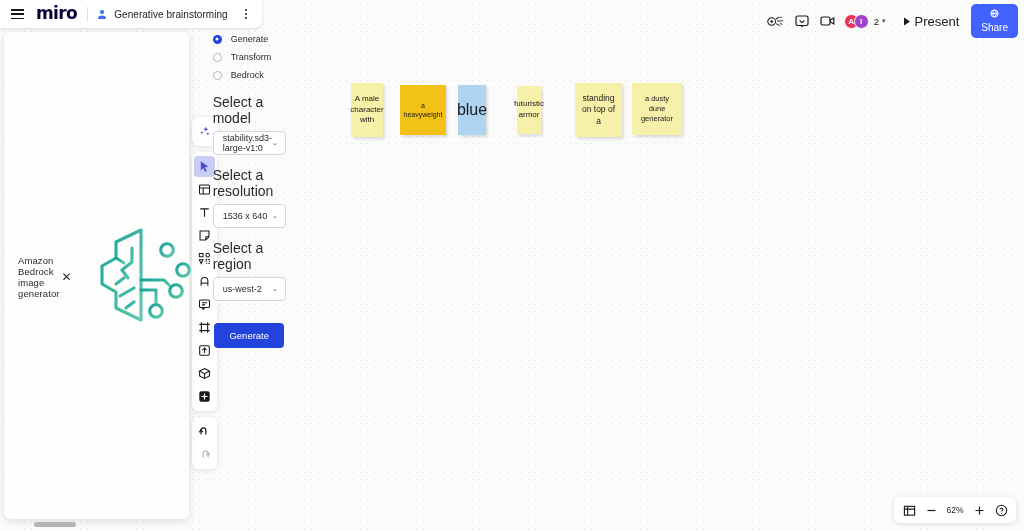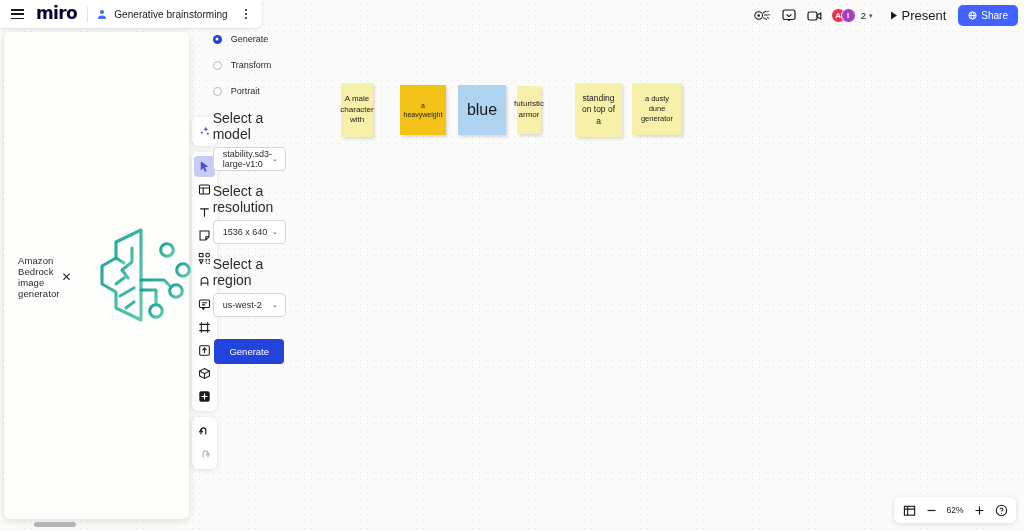--- a/index.html
+++ b/index.html
@@ -74,21 +74,21 @@
   .avatar-caret { margin-left:3px; font-size:7px; color:#505050;}
   .present-btn {
     display:flex; align-items:center; gap:4px;
     font-size:13px; color:#1a1a1a; padding:4px 8px; margin-left:9px;
     border-radius:4px; cursor:pointer; white-space:nowrap;
   }
   .share-btn {
     display:flex; align-items:center; gap:4px;
     background:#4262ff; color:#fff; font-size:10px;
     padding:5px 10px; border-radius:5px; margin-left:4px;
-    cursor:pointer; white-space:nowrap;
+    cursor:pointer; white-space:nowrap;flex-direction:column;
   }
 
   
   #panel {
     position: absolute; left: 4px; top: 32px;
     width: 185px; height: 487px;
     background: #fdfdfb;
     border-radius: 6px;
     box-shadow: 0 2px 9px rgba(0,0,0,0.12);
     z-index: 30;
@@ -97,21 +97,21 @@
   .panel-head {
     display:flex; align-items:center; justify-content:space-between;
     padding: 11px 12px 8px 14px;
   }
   .panel-title { font-size:9.5px; color:#2b2b2b; letter-spacing:0.1px;}
   .panel-close { font-size:12px; color:#2b2b2b; cursor:pointer; line-height:1; padding:2px;}
   .panel-illus { display:flex; align-items:center; justify-content:center; padding: 8px 0 16px 0;}
   .panel-body { padding: 0 14px; }
 
   .radio-row { display:flex; align-items:center; gap:9px; height:14px; margin-bottom:0px; cursor:pointer;}
-  .radio-row + .radio-row { margin-top:12px; }
+  .radio-row + .radio-row { margin-top:4px; }
   .radio {
     width:9px; height:9px; border-radius:50%;
     border:1px solid #b5b5bd; background:#fff; flex:none; position:relative;
   }
   .radio.on { border:none; background:#2244dd; }
   .radio.on::after{
     content:""; position:absolute; left:50%; top:50%; transform:translate(-50%,-50%);
     width:3px; height:3px; border-radius:50%; background:#fff;
   }
   .radio-label { font-size:9px; color:#2b2b2b; }
@@ -175,27 +175,27 @@
   svg { display:block; }
 </style>
 </head>
 <body>
 
 <div id="app">
 
   <div id="canvas"></div>
 
   <div id="stickies">
-      <div class="sticky" style="left: 341px; top: 83px; width: 32px; height: 54px; background: rgb(247, 240, 168); font-size: 8px;">
+      <div class="sticky" style="left: 351px; top: 83px; width: 32px; height: 54px; background: rgb(247, 240, 168); font-size: 8px;">
         <span>A male character with</span>
       </div>
       <div class="sticky" style="left: 400px; top: 85px; width: 46px; height: 50px; background: rgb(242, 195, 22); font-size: 7px;">
         <span>a heavyweight</span>
       </div>
-      <div class="sticky" style="left: 458px; top: 85px; width: 48px; height: 50px; background: rgb(174, 212, 242); font-size: 16px;">
+      <div class="sticky" style="left: 458px; top: 85px; width: 28px; height: 50px; background: rgb(174, 212, 242); font-size: 16px;">
         <span>blue</span>
       </div>
       <div class="sticky" style="left: 517px; top: 86px; width: 24px; height: 48px; background: rgb(247, 240, 168); font-size: 8px;">
         <span>futuristic armor</span>
       </div>
       <div class="sticky" style="left: 575px; top: 83px; width: 47px; height: 54px; background: rgb(247, 240, 168); font-size: 8.5px;">
         <span>standing on top of a</span>
       </div>
       <div class="sticky" style="left: 632px; top: 83px; width: 50px; height: 52px; background: rgb(247, 240, 168); font-size: 7.5px;">
         <span>a dusty dune generator</span>
@@ -307,21 +307,21 @@
           <div class="radio-row">
             <div class="radio on"></div>
             <div class="radio-label">Generate</div>
           </div>
           <div class="radio-row">
             <div class="radio"></div>
             <div class="radio-label">Transform</div>
           </div>
           <div class="radio-row">
             <div class="radio"></div>
-            <div class="radio-label">Portrait</div>
+            <div class="radio-label">Bedrock</div>
           </div>
         </div>
 
       <div class="field-label">Select a model</div>
       <div class="select">
         <span class="select-value">stability.sd3-large-v1:0</span>
         <span class="select-caret">⌄</span>
       </div>
 
 

